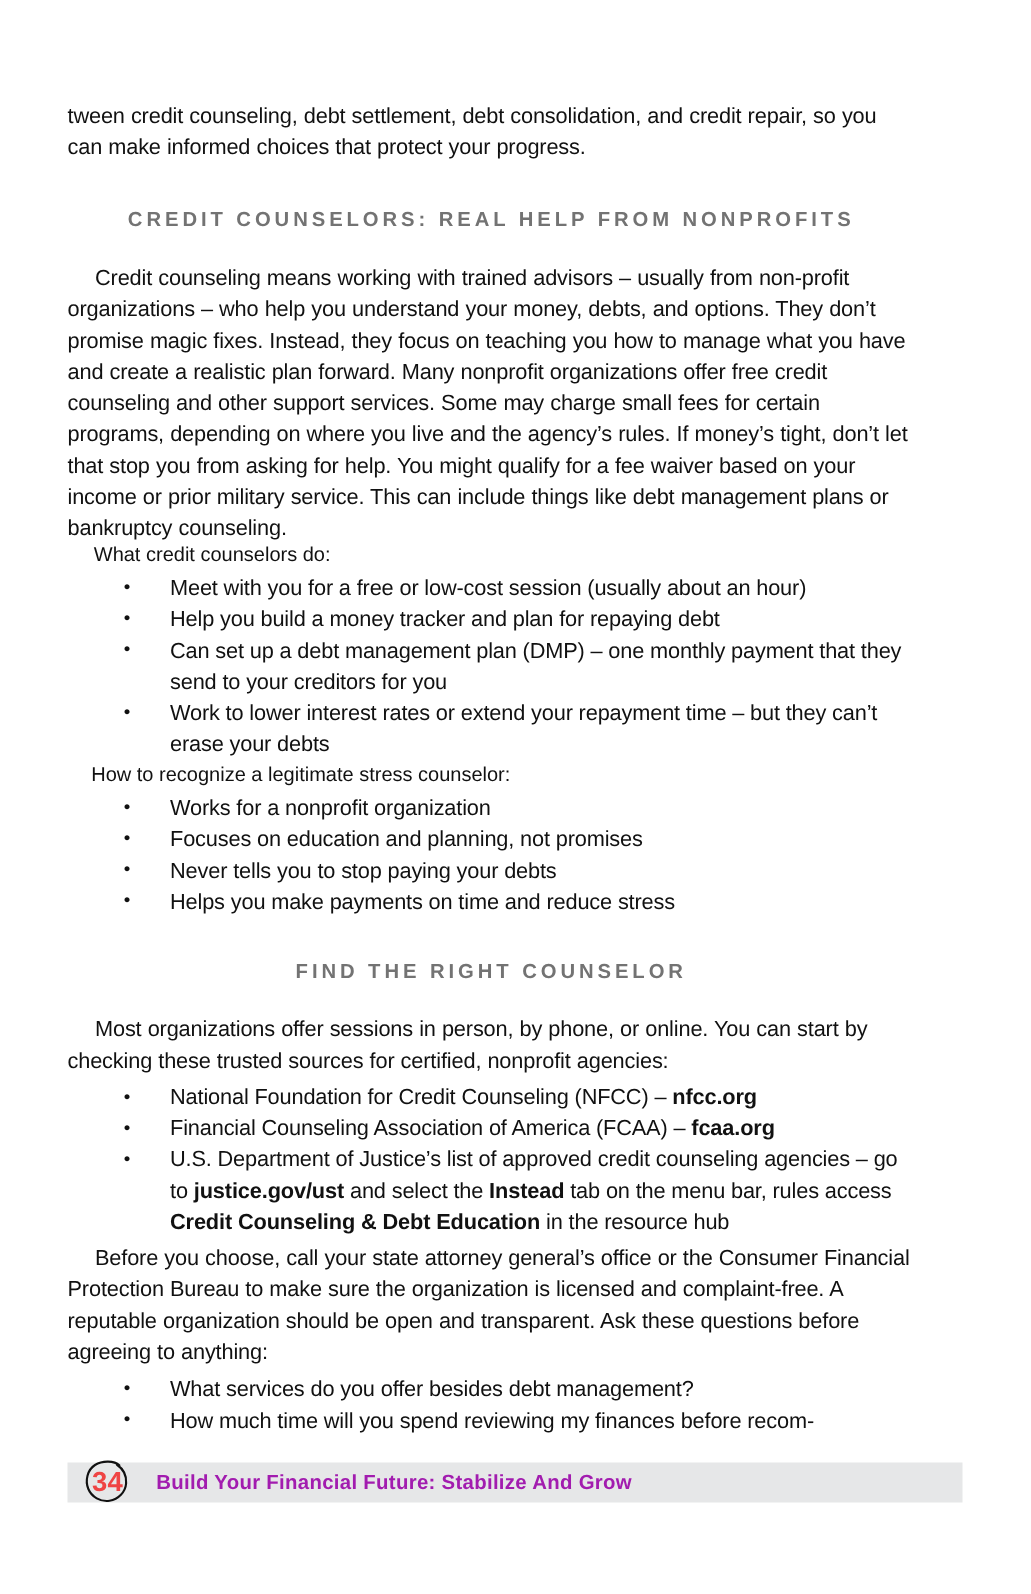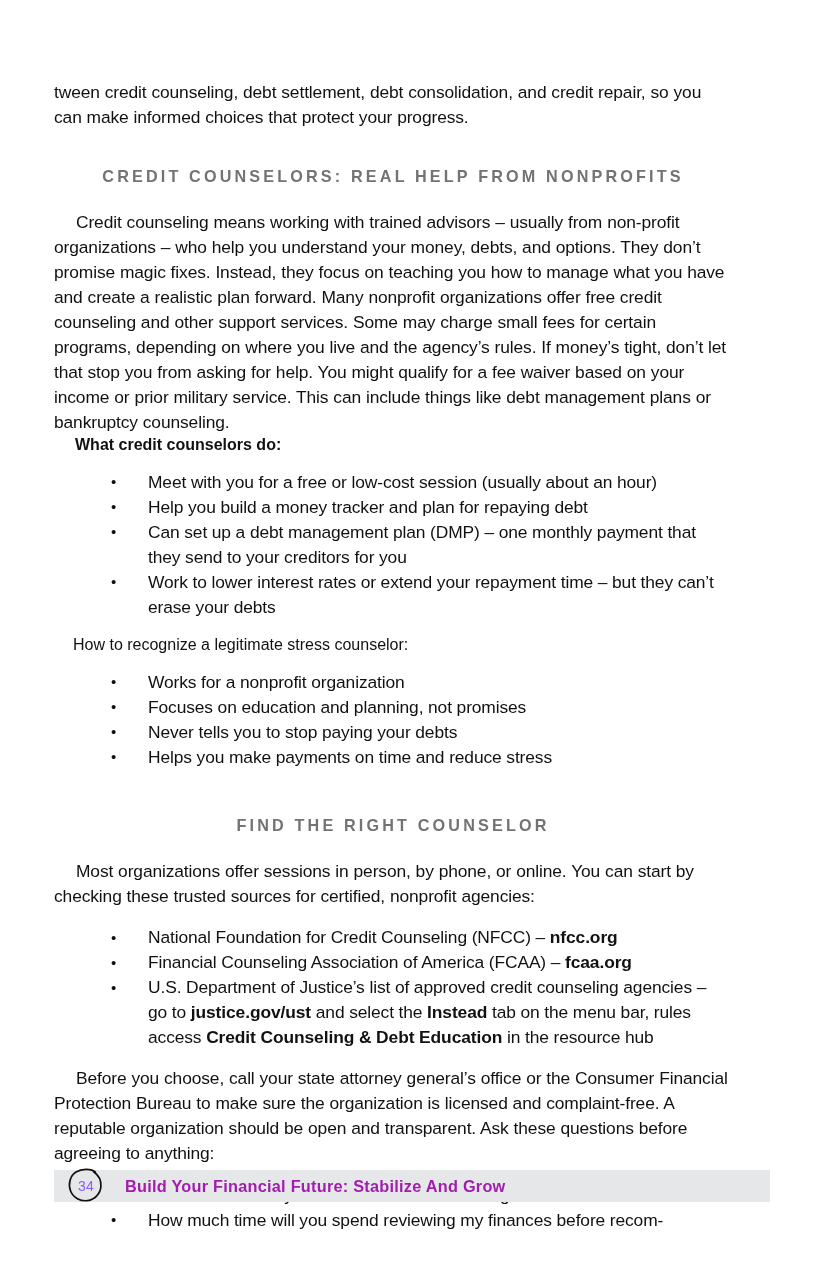--- a/index.html
+++ b/index.html
@@ -53,41 +53,41 @@
     text-transform: uppercase;
     color: #737373;
   }
 
   .sec1-wrap { padding-top: 37px; padding-bottom: 24px; }
   .sec2-wrap { padding-top: 30px; padding-bottom: 24px; }
 
   
   ul.bullets {
     list-style: none;
-    margin: 16px;
+    margin: 4px;
     padding: 0;
   }
   ul.bullets > li {
     position: relative;
     padding-left: 78px;
     font-size: 17.4px;
     line-height: 25.05px;
     letter-spacing: -0.12px;
   }
   ul.bullets > li::before {
     content: "\2022";
     position: absolute;
     left: 41px;
     top: -0.5px;
     font-size: 15px;
     line-height: 25.05px;
   }
 
   .lead-in { display: block; }
-  .lead-in-1 { padding-left: 21px; font-weight: bold; }
+  .lead-in-1 { padding-left: 21px; }
   .lead-in-2 { padding-left: 19px; }
 
   b, strong { font-weight: 700; letter-spacing: -0.1px; }
 
   
   .footer-band {
     position: absolute;
     left: 54px;
     top: 1170px;
     width: 716px;
@@ -104,23 +104,23 @@
   .footer-circle svg { display: block; }
   .footer-num {
     position: absolute;
     left: 65px;
     top: 1165px;
     width: 42px;
     height: 42px;
     display: flex;
     align-items: center;
     justify-content: center;
-    font-size: 14px;
-    font-weight: 400;
-    color: #8b5cf6;
+    font-size: 22px;
+    font-weight: 700;
+    color: #ef4444;
     letter-spacing: 0.2px;
   }
   .footer-title {
     position: absolute;
     left: 125px;
     top: 1170px;
     height: 32px;
     display: flex;
     align-items: center;
     font-size: 16.3px;

